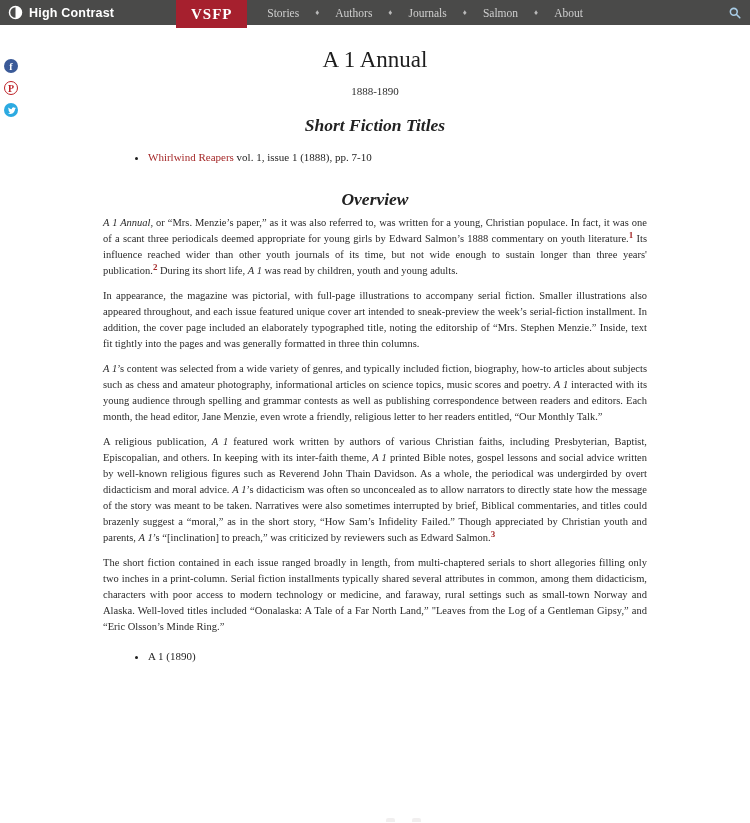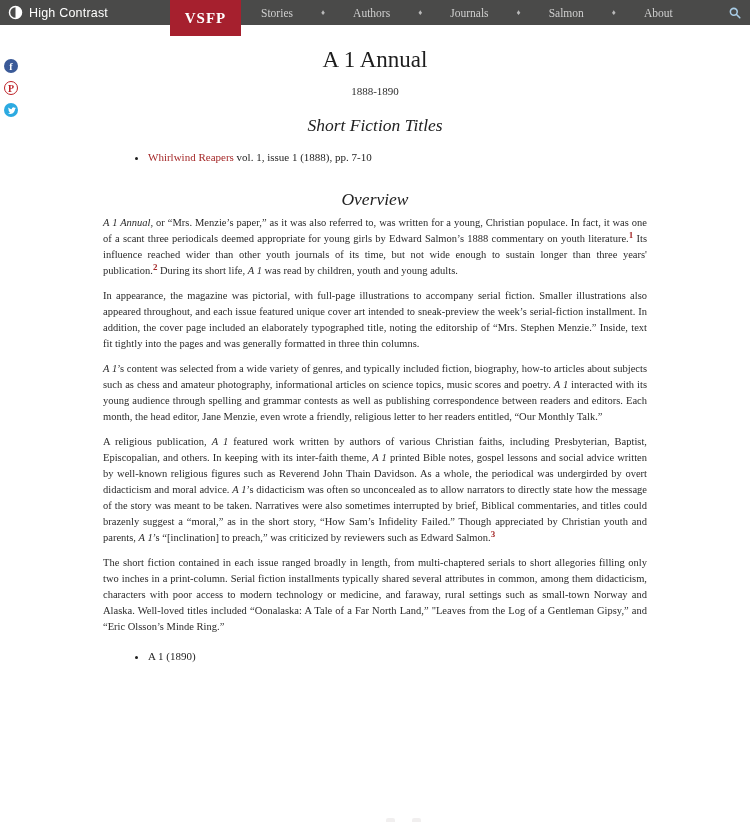--- a/index.html
+++ b/index.html
@@ -4,44 +4,44 @@
 <style>
   html,body{margin:0;padding:0;}
   body{width:750px;height:823px;background:#fff;overflow:hidden;position:relative;
        font-family:"Liberation Serif","DejaVu Serif",serif;color:#2e2e2e;}
 
   
   header{height:25px;background:#4a4a49;display:flex;align-items:center;position:relative;}
   .hc-btn{display:flex;align-items:center;gap:6px;background:none;border:none;padding:0 0 0 8px;cursor:pointer;}
   .hc-icon svg{display:block;width:15px;height:15px;}
   .hc-label{color:#ffffff;font-family:"Liberation Sans","DejaVu Sans",sans-serif;
-            font-weight:normal;font-size:12.5px;letter-spacing:.2px;}
-  .brand{margin-left:62px;width:71px;height:36px;background:#a6202e;color:#fff;
+            font-weight:bold;font-size:12.5px;letter-spacing:.2px;}
+  .brand{margin-left:62px;width:71px;height:28px;background:#a6202e;color:#fff;
          display:flex;align-items:center;justify-content:center;align-self:flex-start;
          font-weight:bold;font-size:15px;letter-spacing:1px;text-decoration:none;z-index:2;}
-  .main-nav{display:flex;align-items:center;margin-left:16px;gap:16px;}
+  .main-nav{display:flex;align-items:center;margin-left:16px;gap:4px;}
   .nav-link{color:#cfcfcf;font-size:11.5px;text-decoration:none;padding:0 4px;cursor:pointer;}
   .nav-sep{color:#b9b9b9;font-size:8px;padding:0 8px;}
   .search{margin-left:auto;margin-right:9px;cursor:pointer;display:flex;align-items:center;}
   .search svg{width:12px;height:12px;display:block;}
 
   
   .share-rail{position:absolute;left:4px;top:59px;display:flex;flex-direction:column;gap:8px;}
   .soc{width:14px;height:14px;border-radius:50%;display:flex;align-items:center;justify-content:center;
        text-decoration:none;cursor:pointer;box-sizing:border-box;}
   .soc.fb{background:#3a5a98;color:#fff;font-size:10px;font-weight:bold;}
   .soc.pin{background:#fff;border:1px solid #bd2126;color:#bd2126;font-size:10px;font-weight:bold;}
   .soc.tw{background:#2caae1;}
   .soc.tw svg{width:9px;height:9px;}
 
   
   main{width:544px;margin:0 auto;}
   h1{font-size:23px;font-weight:normal;text-align:center;margin:22px 0 0;color:#1d1d1d;}
   .daterange{text-align:center;font-size:11px;margin-top:12px;color:#2e2e2e;}
-  h2.sec{font-size:17.5px;font-weight:normal;font-style:italic;text-align:center;
+  h2.sec{font-size:17.5px;font-weight:bold;font-style:italic;text-align:center;
          color:#222;margin:18px 0 0;}
   h2.sec.big{margin-top:24px;}
   ul.blist{margin:13px 0 0;padding:0 0 0 45px;}
   ul.blist li{font-size:11px;line-height:16px;color:#1f1f1f;}
   .story-link{color:#a52a2a;text-decoration:none;cursor:pointer;}
   .paras{margin-top:5px;}
   .paras p{font-size:10.5px;line-height:16px;text-align:justify;margin:0 0 9px;color:#2a2a2a;}
   .paras em{font-style:italic;}
   .fnref{color:#a52a2a;text-decoration:none;cursor:pointer;font-weight:bold;}
   .fnref sup{font-size:9px;position:relative;top:-4px;vertical-align:baseline;line-height:0;}

